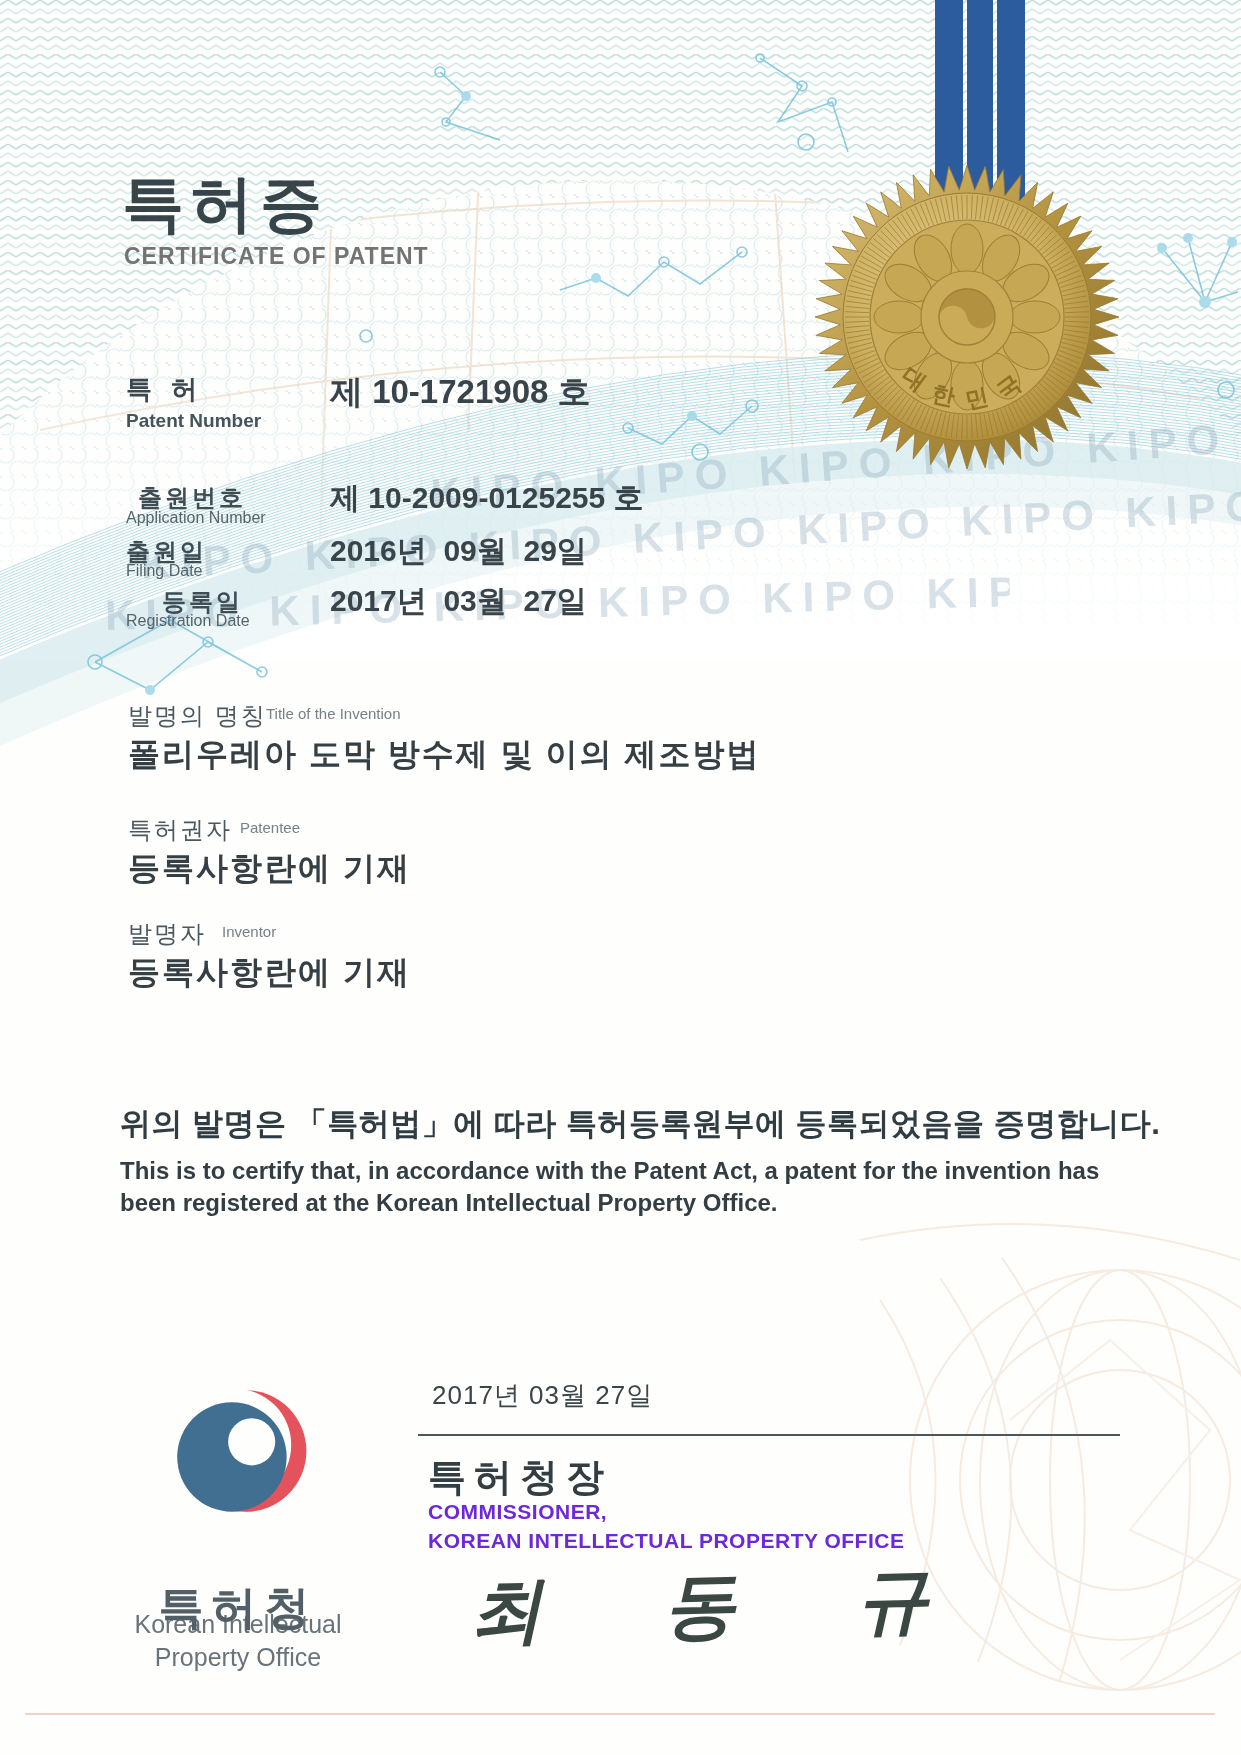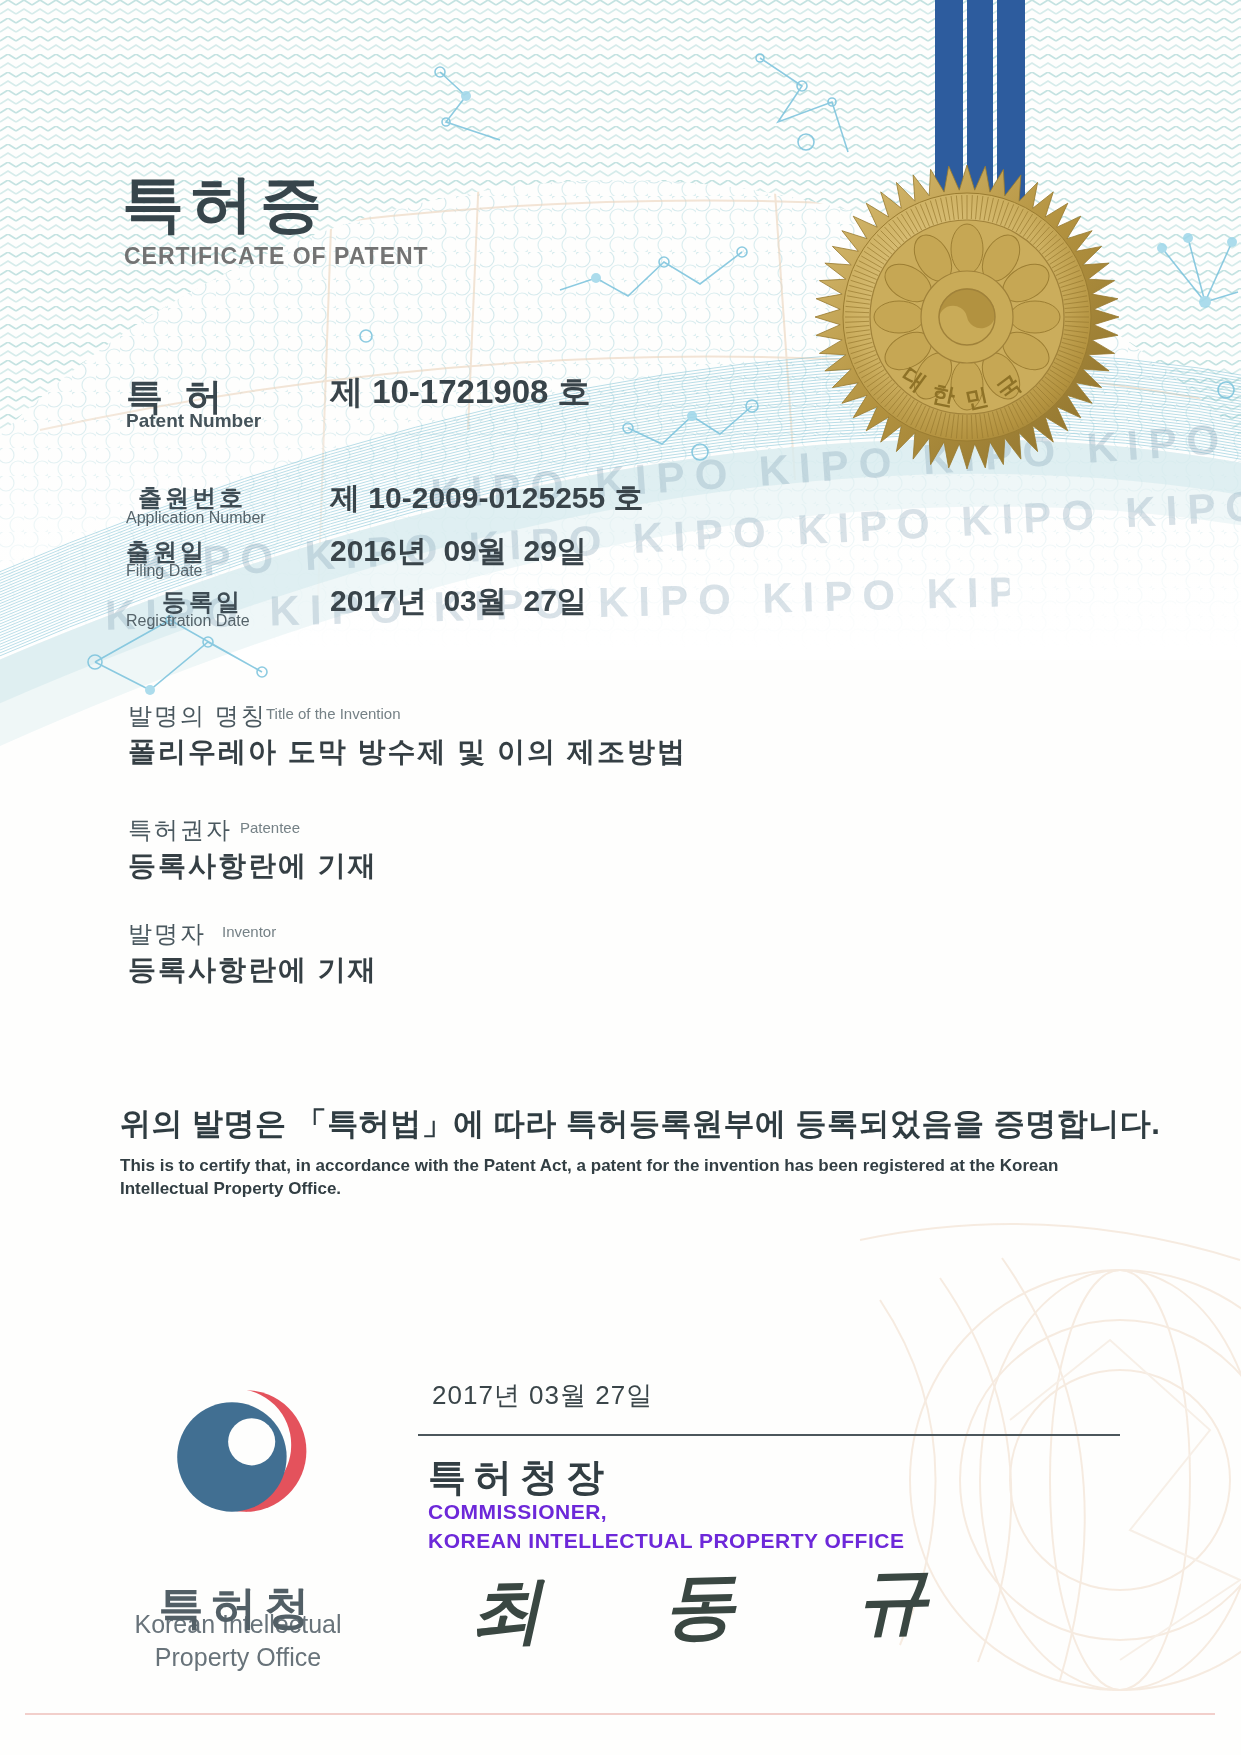--- a/index.html
+++ b/index.html
@@ -15,30 +15,30 @@
   .wm{
     z-index:2; font-weight:700; font-size:42px; letter-spacing:10px;
     color:rgba(128,160,178,0.30); white-space:nowrap; overflow:hidden;
   }
   .ribbon-stripe{background:#2d5c9e; top:0; z-index:3;}
   #medal{z-index:4;}
   .txt{z-index:6; white-space:pre;}
   .t-title-kr{font-size:62px; font-weight:800; letter-spacing:7px; color:#37454b;}
   .t-title-en{font-size:23px; font-weight:700; letter-spacing:1px; color:#737373;}
   .lbl-kr{font-size:24px; font-weight:700; letter-spacing:3px; color:#3e4c54;}
-  .lbl-kr-big{font-size:37px; font-weight:700; letter-spacing:6px; color:#3a474e;}
+  .lbl-kr-big{font-size:26px; font-weight:700; letter-spacing:6px; color:#3a474e;}
   .lbl-en{font-size:16px; font-weight:400; color:#55636a;}
   .lbl-en-big{font-size:19px; font-weight:700; color:#45535a;}
   .val{font-size:30px; font-weight:700; color:#39444a;}
   .val-big{font-size:33px; font-weight:700; color:#39444a;}
   .sec-kr{font-size:24px; font-weight:400; letter-spacing:2px; color:#4a585f;}
   .sec-en{font-size:15px; color:#758186;}
-  .sec-val{font-size:28px; font-weight:700; color:#353f44; letter-spacing:2px;}
+  .sec-val{font-size:32px; font-weight:700; color:#353f44; letter-spacing:2px;}
   .stmt-kr{font-size:31px; font-weight:700; color:#2f3c41; letter-spacing:0.5px;}
-  .stmt-en{font-size:17px; font-weight:700; color:#323e43; line-height:1.33; white-space:normal; width:1010px;}
+  .stmt-en{font-size:24px; font-weight:700; color:#323e43; line-height:1.33; white-space:normal; width:1010px;}
   .date{font-size:26px; font-weight:400; color:#3a4549; letter-spacing:1px;}
   .comm-kr{font-size:38px; font-weight:800; letter-spacing:8px; color:#323e43;}
   .comm-en{font-size:21px; font-weight:700; color:#6d28d9; letter-spacing:0.5px;}
   .sig{
     font-family:"DejaVu Serif","Liberation Serif",serif; font-style:italic; font-weight:700;
     font-size:72px; letter-spacing:48px; color:#3a4742; transform:rotate(-1.5deg); z-index:6;
   }
   .office-kr{font-size:45px; font-weight:700; letter-spacing:8px; color:#525f66; text-align:center; width:300px;margin-top:28px;}
   .office-en{font-size:25px; font-weight:400; color:#68737a; text-align:center; width:300px; line-height:1.3; white-space:normal;}
   .divider{background:#4c575c; z-index:6;}

